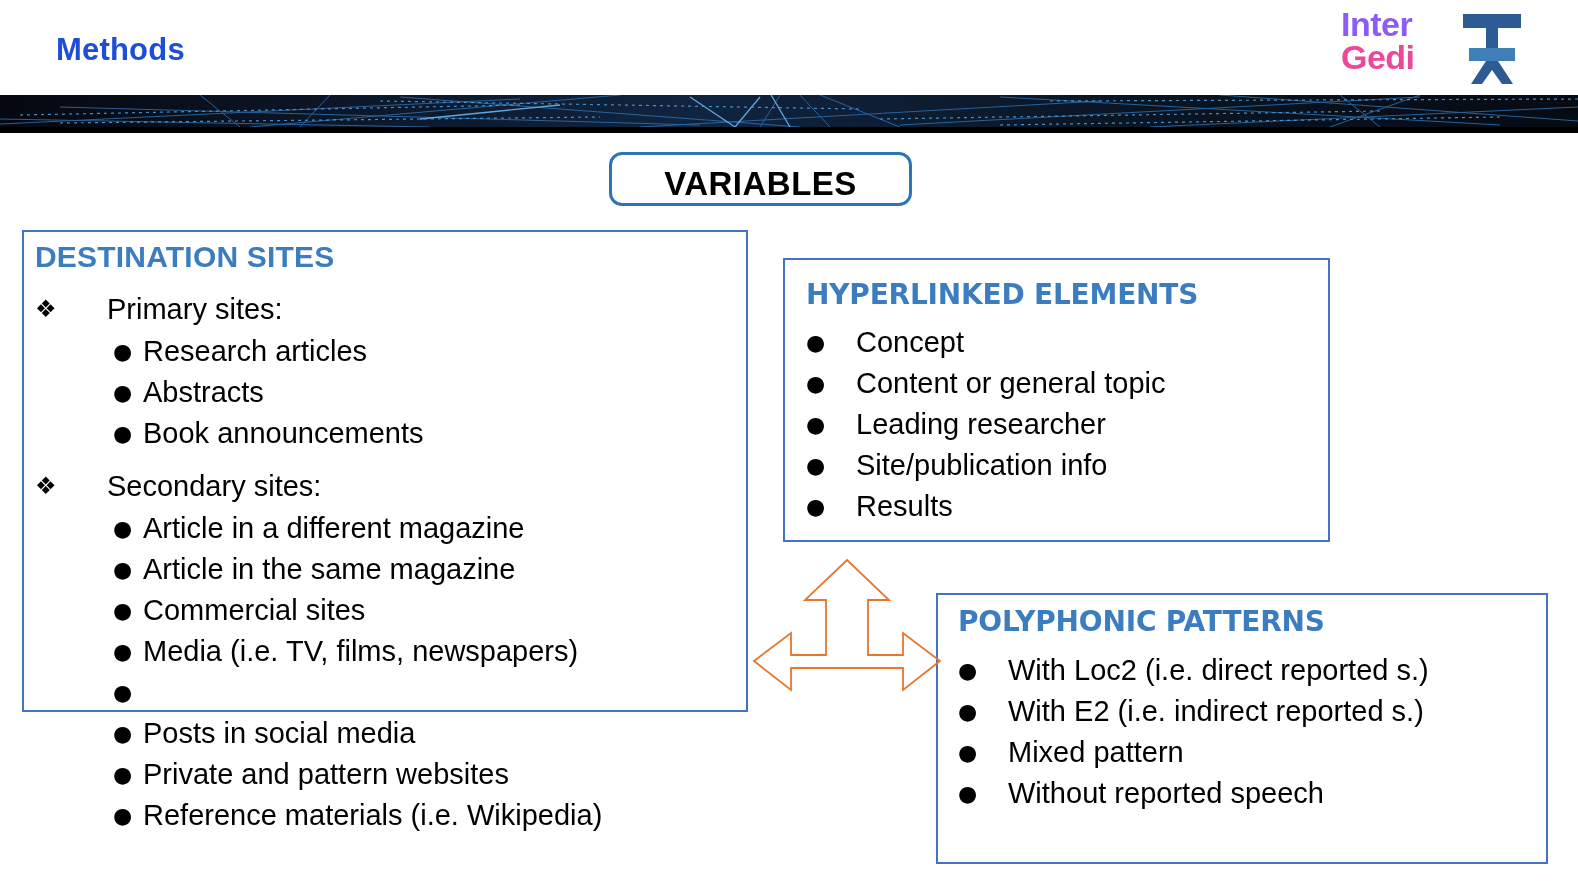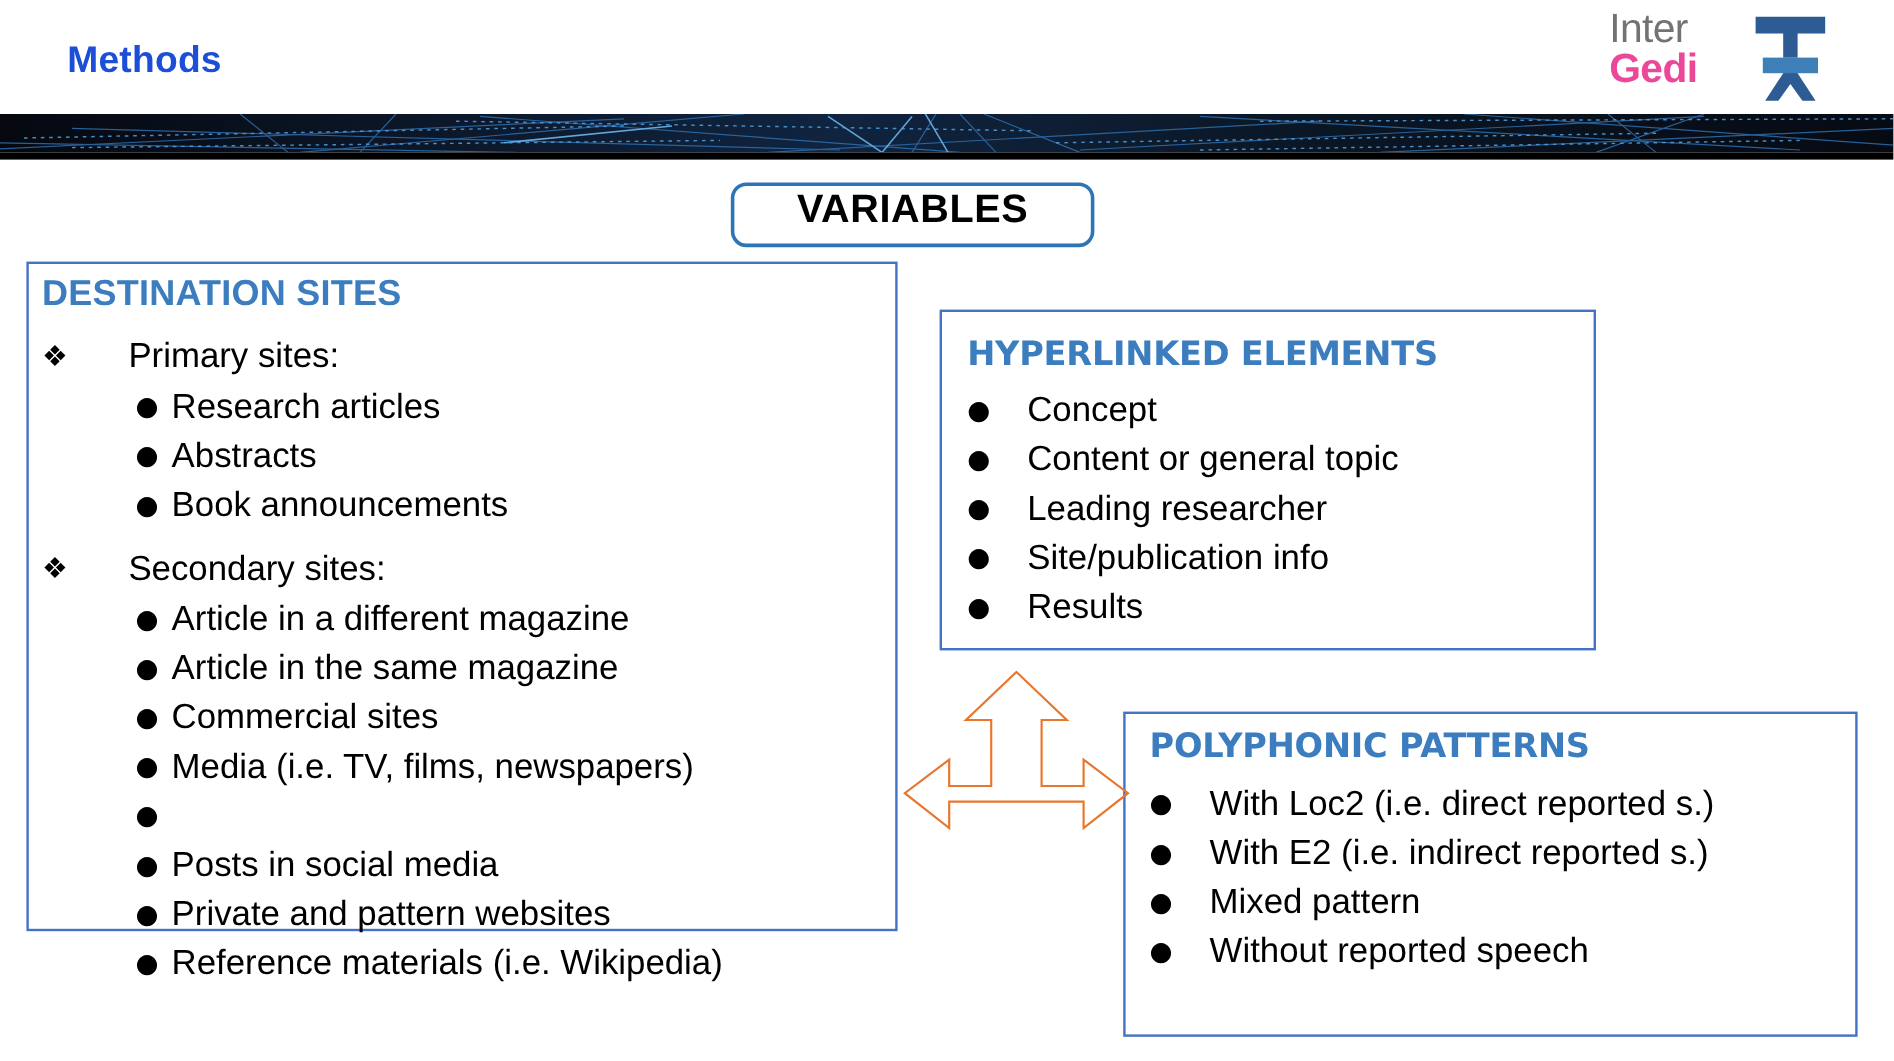--- a/index.html
+++ b/index.html
@@ -36,22 +36,22 @@
     height: 80px;
   }
   #logo-text {
     position: absolute;
     left: 0;
     top: 0;
     line-height: 0.98;
   }
   #logo-line1 {
     font-size: 34px;
-    font-weight: normal;
-    color: #737373;
+    font-weight: bold;
+    color: #8b5cf6;
     letter-spacing: -0.5px;
     display: block;
   }
   #logo-line2 {
     font-size: 34px;
     font-weight: bold;
     color: #ec4899;
     letter-spacing: -0.5px;
     display: block;
   }
@@ -86,42 +86,42 @@
     position: absolute;
     left: 609px;
     top: 152px;
     width: 303px;
     height: 54px;
     border: 3px solid #2E75B6;
     border-radius: 13px;
     background: #ffffff;
     box-sizing: border-box;
     display: flex;
-    align-items: flex-start;
+    align-items: flex-end;
     justify-content: center;
   }
   #variables-label {
     font-size: 33px;
     font-weight: bold;
     color: #000000;
     letter-spacing: 0.5px;
   }
 
   
   .panel {
     position: absolute;
     border: 2px solid #4472C4;
     background: #ffffff;
     box-sizing: border-box;
   }
   #panel-destination {
     left: 22px;
-    top: 218px;
+    top: 230px;
     width: 726px;
-    height: 558px;
+    height: 482px;
   }
   #panel-hyperlinked {
     left: 783px;
     top: 258px;
     width: 547px;
     height: 284px;
   }
   #panel-polyphonic {
     left: 936px;
     top: 593px;

